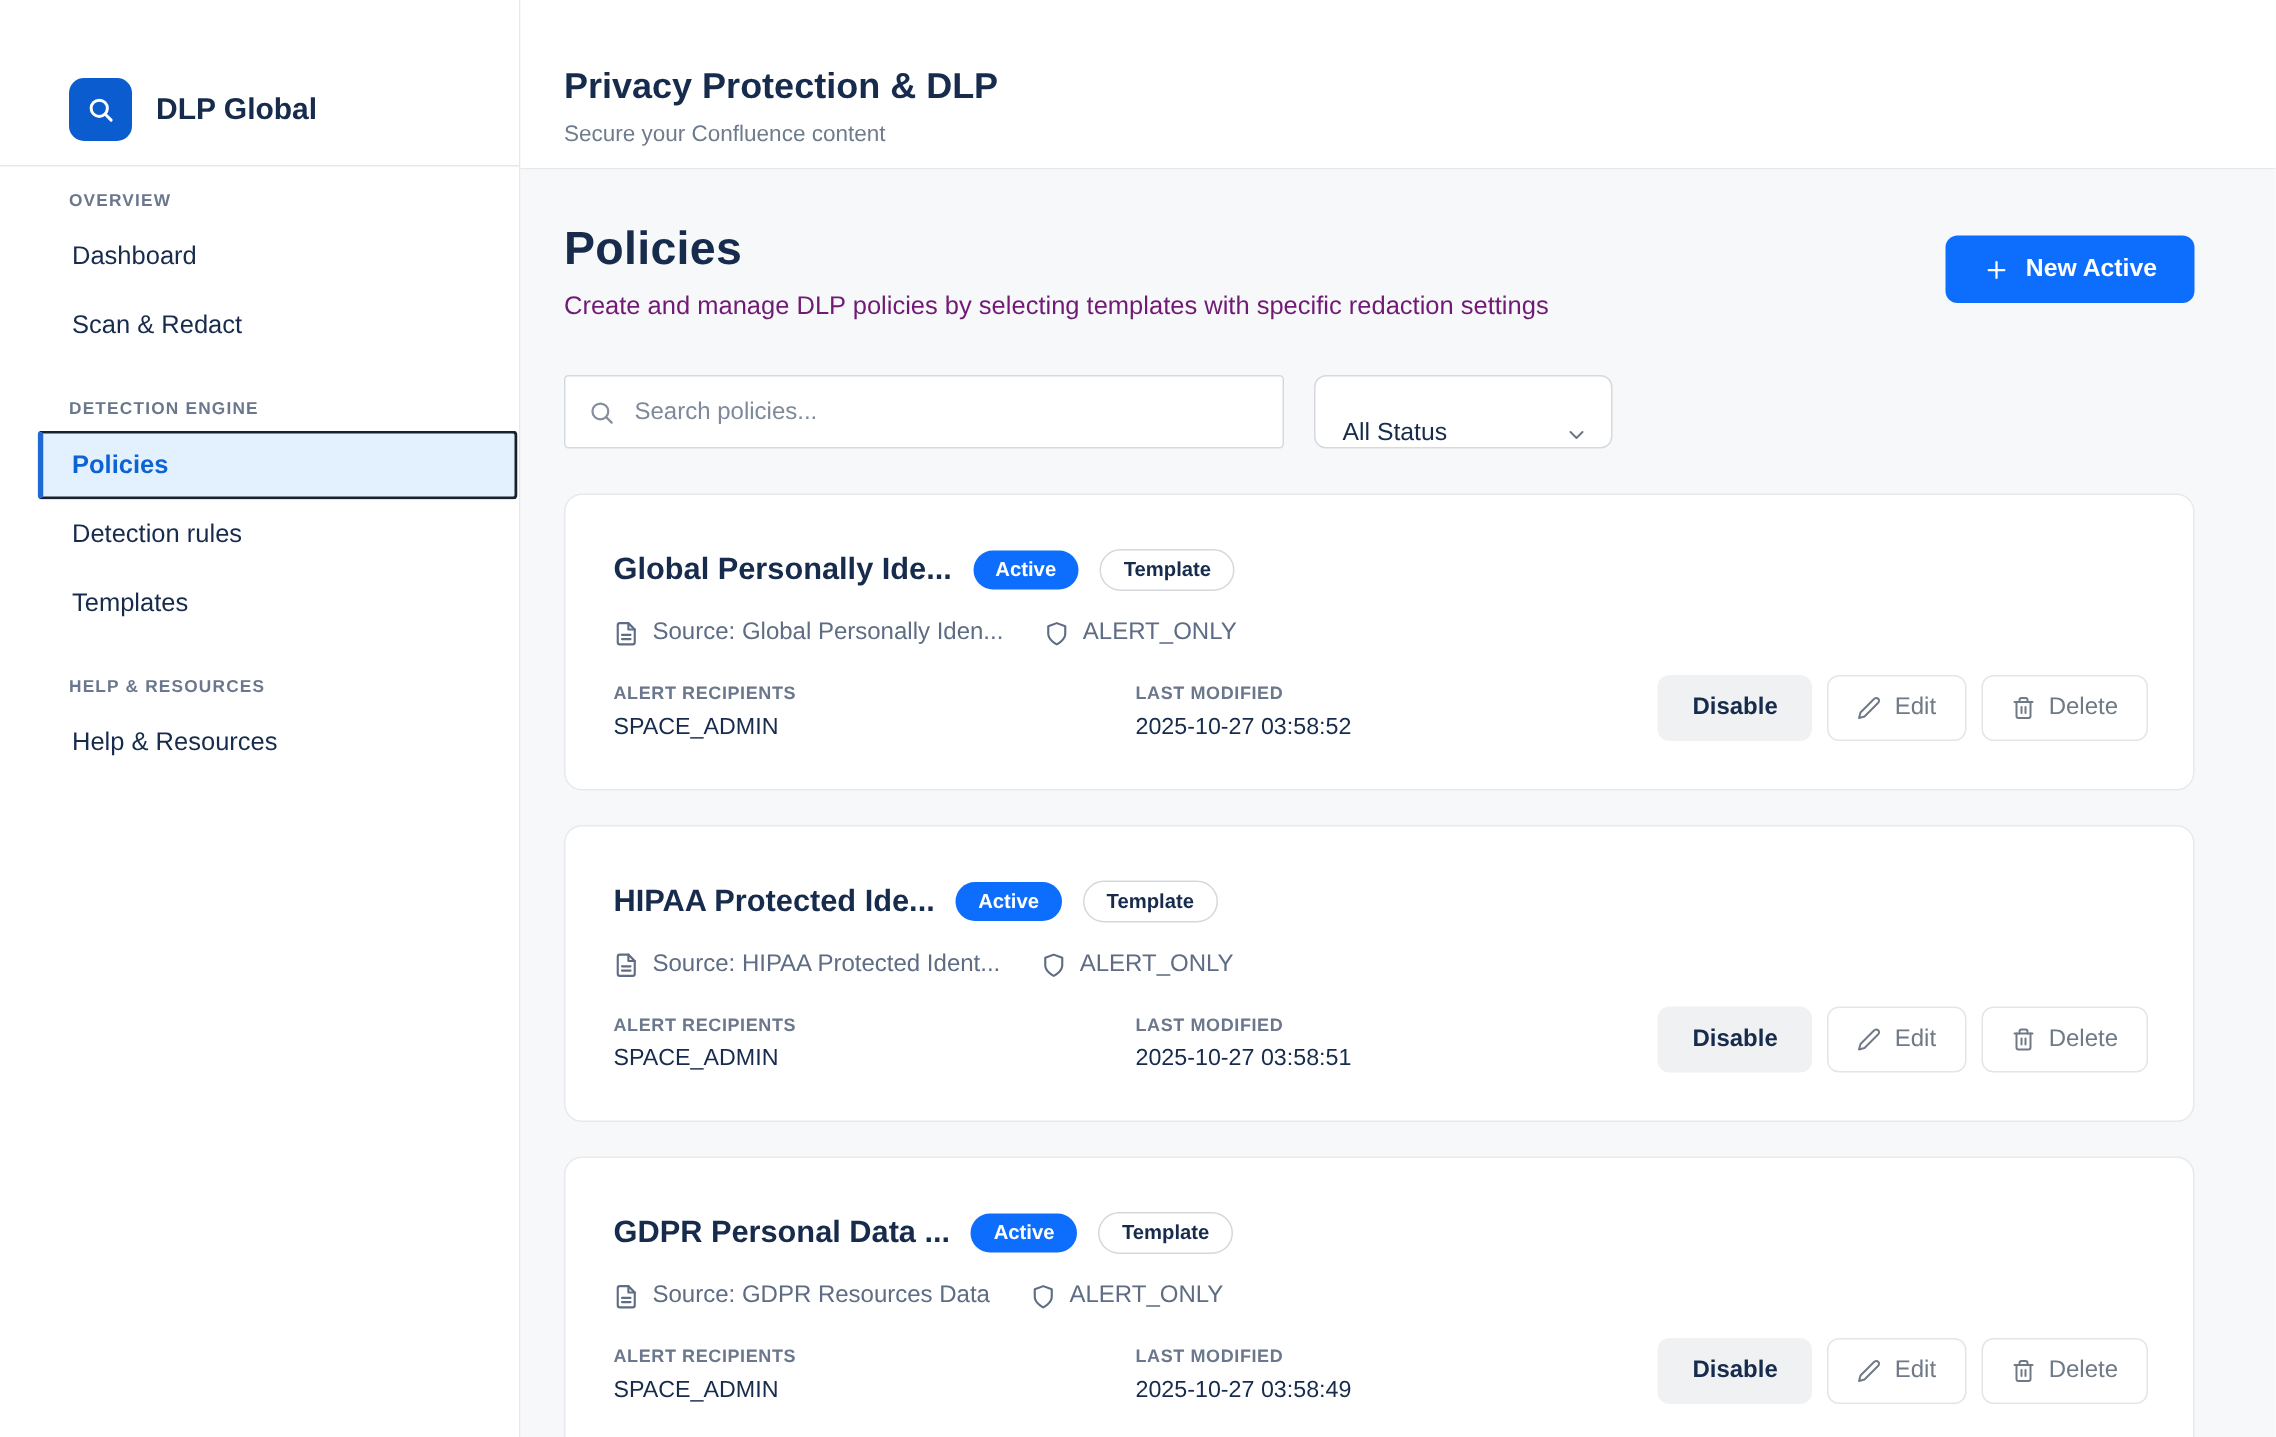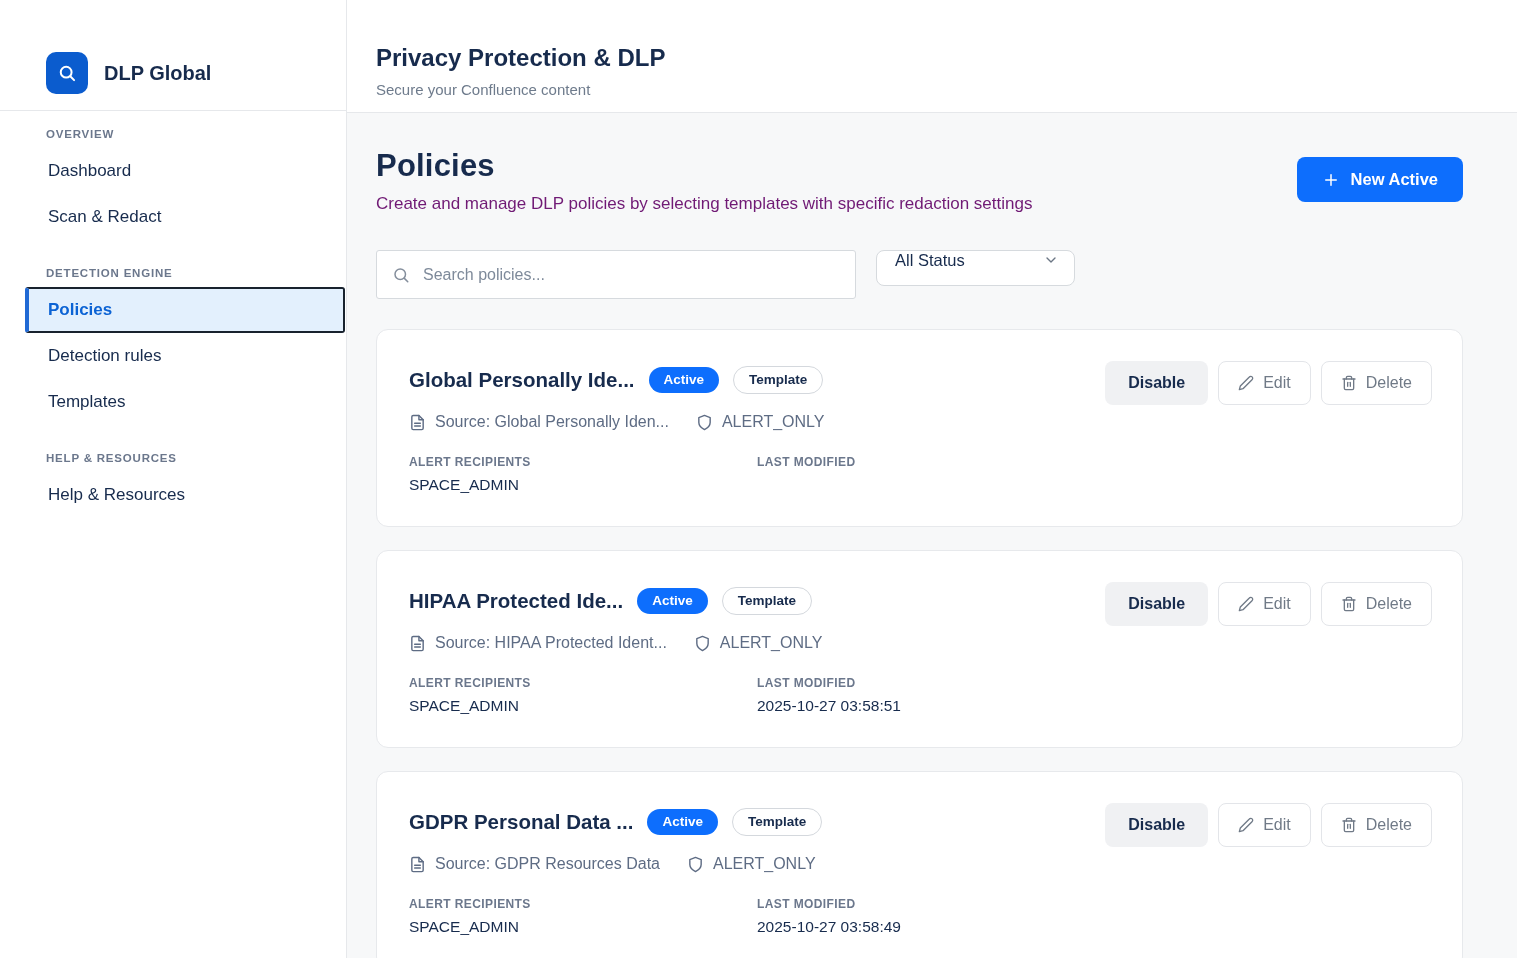--- a/index.html
+++ b/index.html
@@ -70,31 +70,31 @@
     padding: 0 16px 0 46px; font-size: 16px; color: #172b4d; background: #fff;
     font-family: inherit; outline: none;
   }
   .search-box input::placeholder { color: #7e8a9a; }
   .search-icon {
     position: absolute; left: 16px; top: 50%; transform: translateY(-50%);
     color: #848e9c; display: flex;
   }
   .search-icon svg { width: 18px; height: 18px; }
   .select {
-    width: 199px; height: 36px; border: 1px solid #d6dade; border-radius: 8px;
-    background: #fff; display: flex; align-items: center; justify-content: space-between;
-    padding: 0 15px 16px 18px; font-size: 16.5px; color: #172b4d; cursor: pointer;
+    width: 199px; height: 49px; border: 1px solid #d6dade; border-radius: 8px;
+    background: #fff; display: flex; align-items: flex-end; justify-content: space-between;
+    padding: 0 15px 0 18px; font-size: 16.5px; color: #172b4d; cursor: pointer;
   }
   .select svg { width: 16px; height: 16px; color: #6b7684; }
 
   
   .card {
     background: #fff; border: 1px solid #e7e9ec; border-radius: 12px;
     margin-top: 23px; padding: 30px 30px 32px 32px;
-    display: flex; justify-content: space-between; align-items: flex-start;
+    display: flex; justify-content: space-between; align-items: flex-end;
   }
   .card:first-of-type { margin-top: 30px; }
   .title-row { display: flex; align-items: center; gap: 14px; margin-top: 6px; }
   .card-title { font-size: 20.5px; font-weight: 700; color: #172b4d; }
   .badge-active {
     background: #0d6efd; color: #fff; font-size: 13.5px; font-weight: 700;
     padding: 5px 15px 6px; border-radius: 999px;
   }
   .badge-template {
     background: #fff; border: 1px solid #d4d8dd; color: #172b4d;
@@ -218,20 +218,21 @@
               <span>ALERT_ONLY</span>
             </span>
           </div>
           <div class="details-row">
             <div class="detail-col">
               <div class="detail-label">ALERT RECIPIENTS</div>
               <div class="detail-value">SPACE_ADMIN</div>
             </div>
             <div class="detail-col">
               <div class="detail-label">LAST MODIFIED</div>
+              <div class="detail-value">2025-10-27 03:58:52</div>
             </div>
           </div>
         </div>
         <div class="card-actions">
           <button class="btn-disable">Disable</button>
           <button class="btn-ghost">
             <svg viewBox="0 0 24 24" fill="none" stroke="currentColor" stroke-width="2" stroke-linecap="round" stroke-linejoin="round">
               <path d="M17 3a2.85 2.83 0 1 1 4 4L7.5 20.5 2 22l1.5-5.5z"></path>
             </svg>
             <span>Edit</span>

